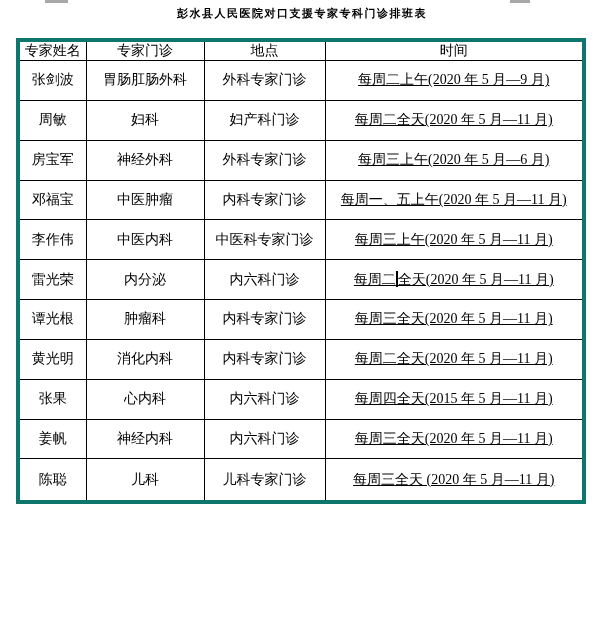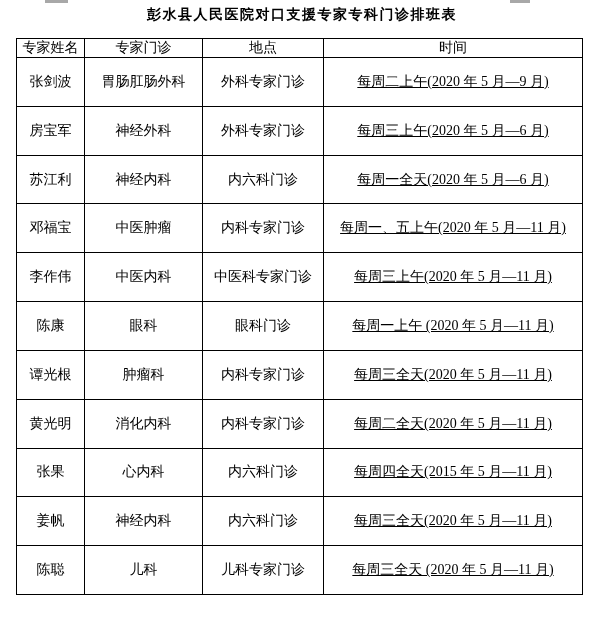--- a/index.html
+++ b/index.html
@@ -13,30 +13,30 @@
   }
   .ruler-mark{
     position:absolute;top:0;height:3px;background:#a8a8a8;
   }
   .ruler-mark.left{left:45px;width:23px;}
   .ruler-mark.right{left:510px;width:20px;}
   .doc-title{
     position:absolute;top:6px;left:0;width:100%;
     text-align:center;
     font-family:"DejaVu Serif", serif;
-    font-size:14px;font-weight:bold;
+    font-size:11px;font-weight:bold;
     letter-spacing:1.5px;
     white-space:nowrap;
   }
   table.schedule{
     position:absolute;left:16px;top:38px;
-    width:566px;height:557px;
+    width:566px;height:466px;
     border-collapse:collapse;
     table-layout:fixed;
-    border:1px solid #0f766e;
+    border:4px solid #0f766e;
   }
   table.schedule th, table.schedule td{
     border:1px solid #000;
     text-align:center;vertical-align:middle;
     font-size:14px;font-weight:normal;
     padding:0 2px;
     white-space:nowrap;
     overflow:hidden;
   }
   td.time-cell{
@@ -76,48 +76,48 @@
       </tr>
     </thead>
     <tbody>
         <tr>
           <td>张剑波</td>
           <td>胃肠肛肠外科</td>
           <td>外科专家门诊</td>
           <td class="time-cell">每周二上午(2020 年 5 月—9 月)</td>
         </tr>
         <tr>
+          <td>周敏</td>
+          <td>妇科</td>
+          <td>妇产科门诊</td>
+          <td class="time-cell">每周二全天(2020 年 5 月—11 月)</td>
+        </tr>
+        <tr>
           <td>房宝军</td>
           <td>神经外科</td>
           <td>外科专家门诊</td>
           <td class="time-cell">每周三上午(2020 年 5 月—6 月)</td>
-        </tr>
-        <tr>
-          <td>苏江利</td>
-          <td>神经内科</td>
-          <td>内六科门诊</td>
-          <td class="time-cell">每周一全天(2020 年 5 月—6 月)</td>
         </tr>
         <tr>
           <td>邓福宝</td>
           <td>中医肿瘤</td>
           <td>内科专家门诊</td>
           <td class="time-cell">每周一、五上午(2020 年 5 月—11 月)</td>
         </tr>
         <tr>
           <td>李作伟</td>
           <td>中医内科</td>
           <td>中医科专家门诊</td>
           <td class="time-cell">每周三上午(2020 年 5 月—11 月)</td>
         </tr>
         <tr>
-          <td>陈康</td>
-          <td>眼科</td>
-          <td>眼科门诊</td>
-          <td class="time-cell">每周一上午 (2020 年 5 月—11 月)</td>
+          <td>雷光荣</td>
+          <td>内分泌</td>
+          <td>内六科门诊</td>
+          <td class="time-cell"><span>每周二</span><span class="caret"></span><span>全天(2020 年 5 月—11 月)</span></td>
         </tr>
         <tr>
           <td>谭光根</td>
           <td>肿瘤科</td>
           <td>内科专家门诊</td>
           <td class="time-cell">每周三全天(2020 年 5 月—11 月)</td>
         </tr>
         <tr>
           <td>黄光明</td>
           <td>消化内科</td>

